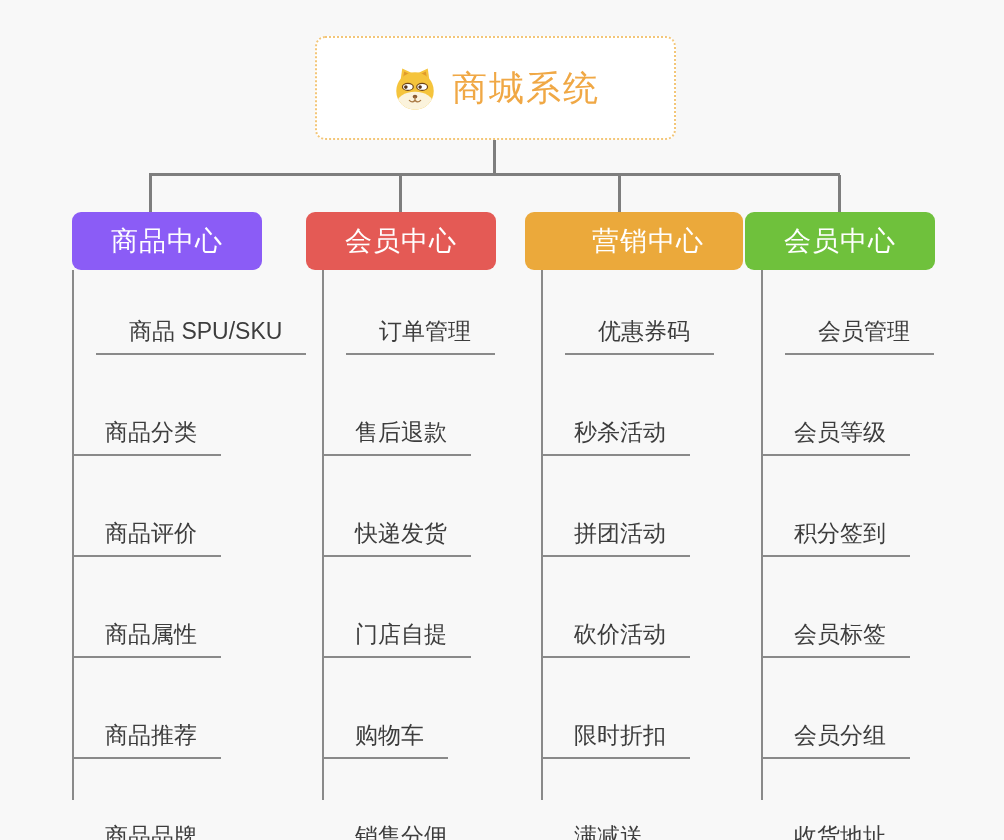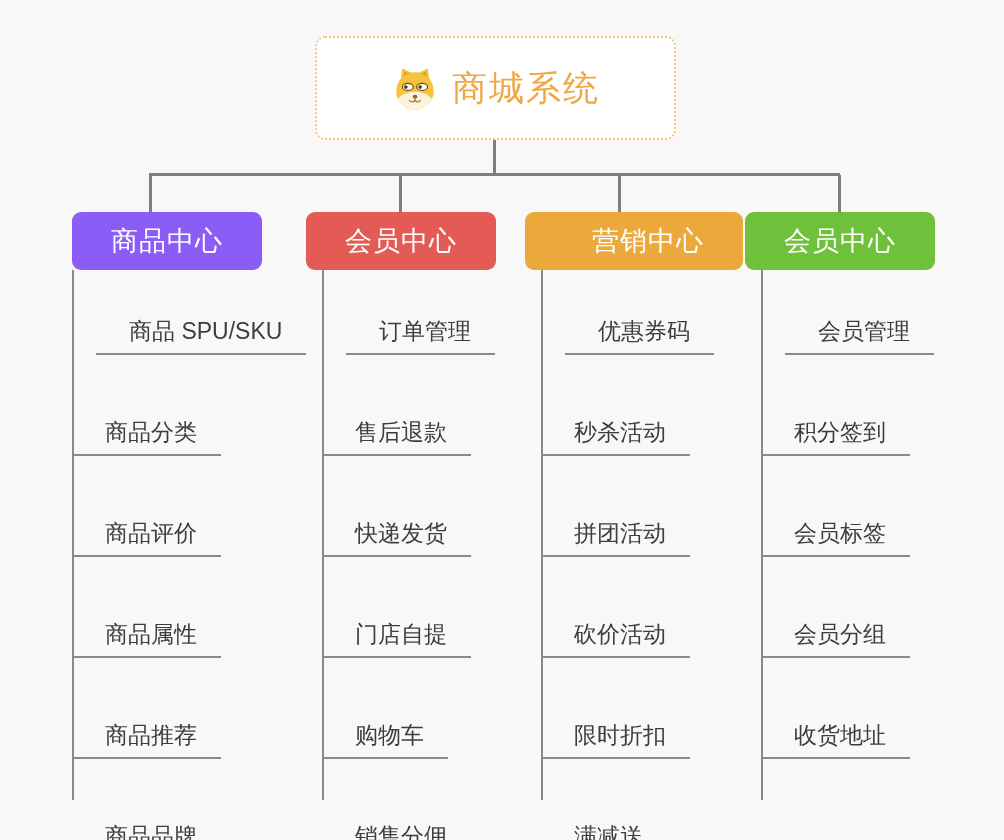--- a/index.html
+++ b/index.html
@@ -101,19 +101,20 @@
     <div class="leaf">优惠券码</div>
     <div class="leaf">秒杀活动</div>
     <div class="leaf">拼团活动</div>
     <div class="leaf">砍价活动</div>
     <div class="leaf">限时折扣</div>
     <div class="leaf">满减送</div>
   </div>
 
   <div class="col" style="left:761px;">
     <div class="leaf">会员管理</div>
+    <div class="leaf">会员等级</div>
     <div class="leaf">积分签到</div>
     <div class="leaf">会员标签</div>
     <div class="leaf">会员分组</div>
     <div class="leaf">收货地址</div>
   </div>
 
 </div>
 
 </body></html>

